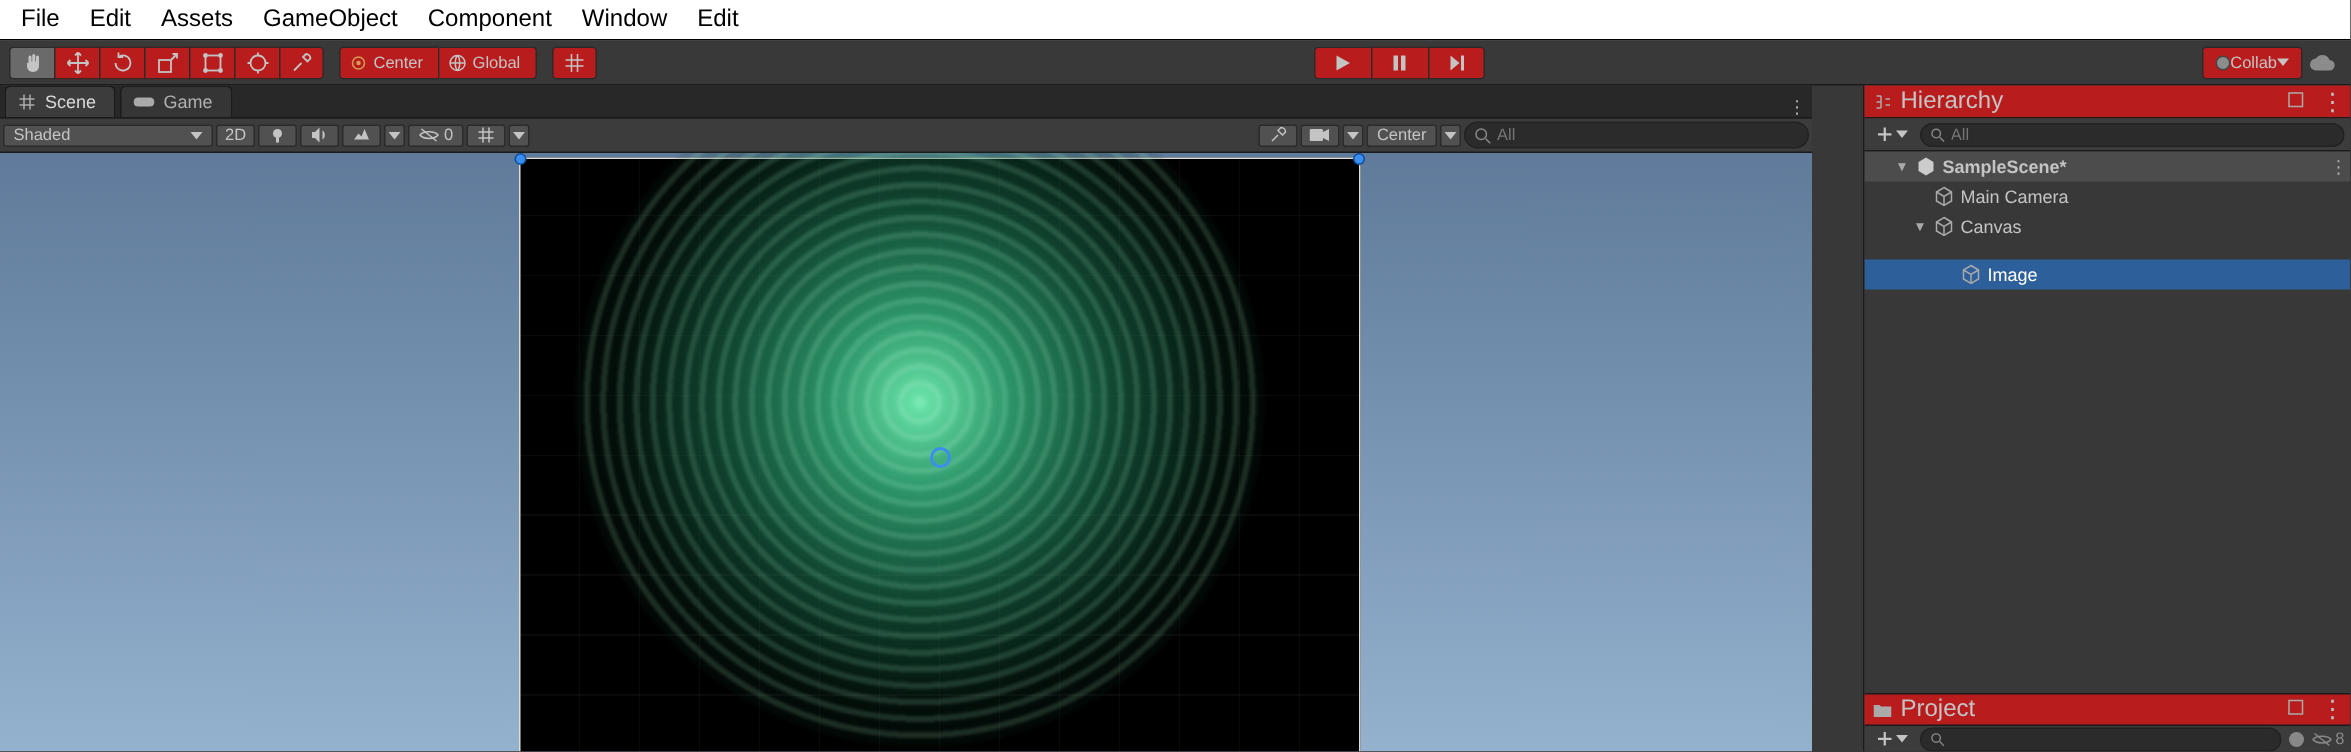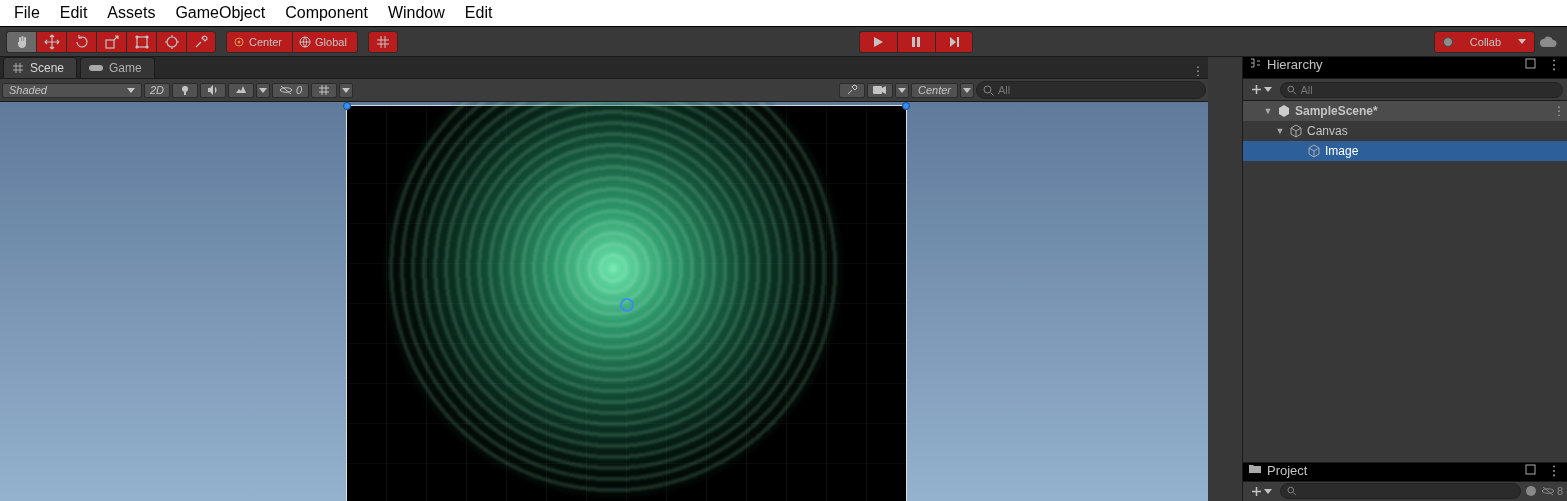--- a/index.html
+++ b/index.html
@@ -20,36 +20,36 @@
   .btn.active { background: #6a6a6a; }
   .btn-play { width: 38px; }
   .btn-play:first-child { border-right:none; border-radius:3px 0 0 3px; }
   .btn-play:last-child { border-radius:0 3px 3px 0; }
   .btn-play:nth-child(2){ border-right:none;}
   .btn-label { padding: 0 10px 0 6px; gap:4px; border-radius:3px; }
   .btn-label + .btn-label { border-left:none; border-radius:0 3px 3px 0;}
   .btn-label:first-of-type{border-radius:3px 0 0 3px;}
   .spacer { flex: 1; }
 
-  .collab { display:flex; align-items:center; gap:17px; padding:0 8px;}
+  .collab { display:flex; align-items:center; gap:0; padding:0 8px;}
   .collab .dot{width:10px;height:10px;border-radius:50%;background:#8c8c8c;border:1px solid #444;}
   .cloud{width:26px;height:100%;display:flex;align-items:center;justify-content:center;}
 
   
   .main { display: flex; height: calc(100% - 57px); gap: 34px; }
 
   
   .scene-panel { flex: 1; display: flex; flex-direction: column; background: #383838; min-width:0;}
   .tab-row { height: 22px; background: #282828; display: flex; align-items: flex-end; border-bottom: 1px solid #1b1b1b; position:relative;}
   .tab { height: 21px; padding: 0 12px 0 8px; display: inline-flex; align-items: center; gap:6px; font-size: 12px; color: #b0b0b0; background: #353535; border:1px solid #1b1b1b; border-bottom:none; border-radius:4px 4px 0 0; margin-left:3px; cursor:pointer;}
   .tab.active { background: #3c3c3c; color: #d8d8d8;}
   .tab-row .kebab{ margin-left:auto; width:20px; text-align:center; color:#b0b0b0; cursor:pointer;}
 
   .scene-toolbar { height: 23px; background: #3c3c3c; display:flex; align-items:center; border-bottom:1px solid #1b1b1b; padding:0 2px; gap:2px; font-size:11px;}
-  .scene-toolbar .dd{ height:15px; background:#515151; border:1px solid #2b2b2b; display:inline-flex; align-items:center; padding:0 6px; gap:6px; cursor:pointer; border-radius:2px;font-style:italic;}
+  .scene-toolbar .dd{ height:15px; background:#515151; border:1px solid #2b2b2b; display:inline-flex; align-items:center; padding:0 6px; gap:6px; cursor:pointer; border-radius:2px;}
   .scene-toolbar .mini{ width:26px; justify-content:center; padding:0;}
   .scene-toolbar .search{ height:18px; background:#2b2b2b; border:1px solid #222; border-radius:9px; display:flex; align-items:center; padding:0 6px; gap:4px; color:#888; min-width:230px;}
   .scene-toolbar .search input{ background:transparent; border:none; outline:none; color:#ccc; font-size:11px; flex:1;}
 
   .viewport { flex:1; position:relative; overflow:hidden; background: linear-gradient(#5f7a9a 0%, #94b1ce 100%);}
   .canvas-rect{ position:absolute; left:346px; top:3px; width:561px; height:100%; border:1px solid #ddd; background:#000;}
   .canvas-rect::before{content:"";position:absolute;inset:0;
     background:
       repeating-linear-gradient(0deg, transparent 0 39px, rgba(255,255,255,0.04) 39px 40px),
       repeating-linear-gradient(90deg, transparent 0 39px, rgba(255,255,255,0.04) 39px 40px);
@@ -62,31 +62,31 @@
   }
   .glow::after{content:"";position:absolute;inset:0;border-radius:50%;
     background:
       repeating-radial-gradient(circle at center, rgba(180,255,210,0.15) 0 4px, transparent 4px 11px);
     mix-blend-mode:screen;
   }
   .pivot{position:absolute;left:50%;top:50%;width:14px;height:14px;margin:-7px 0 0 -7px;border:2px solid #3b8eed;border-radius:50%;}
 
   
   .right-col{ width:325px; display:flex; flex-direction:column; border-left:1px solid #1b1b1b; background:#383838;}
-  .panel-header{ height:22px; background:#000000; display:flex; padding:0 6px; gap:6px; border-bottom:1px solid #1b1b1b; font-size:13px;}
+  .panel-header{ height:22px; background:#b91c1c; display:flex; align-items:center; padding:0 6px; gap:6px; border-bottom:1px solid #1b1b1b; font-size:16px;}
   .panel-header .maxbtn{ margin-left:auto; width:16px; cursor:pointer;}
   .panel-sub{ height:22px; background:#3c3c3c; display:flex; align-items:center; gap:4px; padding:0 4px; border-bottom:1px solid #1b1b1b;}
   .panel-sub .add{ display:flex; align-items:center; gap:2px; padding:0 4px; cursor:pointer;}
   .panel-sub .search{ flex:1; height:16px; background:#2b2b2b; border:1px solid #222; border-radius:8px; display:flex; align-items:center; padding:0 6px; gap:4px; color:#888;}
   .panel-sub .search input{ background:transparent; border:none; outline:none; color:#ccc; font-size:11px; width:100%;}
 
   .tree{ flex:1; overflow:auto; background:#383838; padding-top:0;}
   .tree .row{ height:20px; display:flex; align-items:center; gap:4px; padding-left:4px; cursor:pointer; position:relative;}
   .tree .row.header{ background:#4c4c4c;}
-  .tree .row.selected{ background:#2d5f9a; color:#fff;}
+  .tree .row.selected{ background:#2d5f9a; color:#fff;margin-top:12px;}
   .tree .label{ font-size:12px;}
   .tree .foldout{ width:10px; text-align:center; font-size:9px; color:#aaa;}
   .tree .cube{ width:14px; height:14px; display:inline-flex;}
   .tree .row .kebab{ margin-left:auto; width:16px; text-align:center; color:#b0b0b0;}
 
   .project-panel{ height:39px; display:flex; flex-direction:column;}
   .project-panel .panel-header{border-top:1px solid #1b1b1b;}
   .project-panel .panel-sub{border-bottom:none;}
   .eye-count{display:flex;align-items:center;gap:2px;font-size:11px;color:#888;}
 
@@ -348,20 +348,30 @@
         <span class="foldout">▼</span>
         <span class="cube">
             <svg width="14" height="14" viewBox="0 0 14 14" fill="#ccc">
               <path d="M7 1l5 3v6l-5 3-5-3V4z"></path>
             </svg>
           </span>
         <span class="label" style="font-weight:600;">SampleScene*</span>
         <div class="kebab">⋮</div>
       </div>
       <div id="tree-items">
+          <div class="row" style="padding-left: 32px;">
+            <span class="foldout"></span>
+            <span class="cube">
+              <svg width="14" height="14" viewBox="0 0 14 14" stroke="#aaa" fill="none" stroke-width="1">
+                <path d="M7 1l5 3v6l-5 3-5-3V4z"></path>
+                <path d="M2 4l5 3 5-3M7 7v6"></path>
+              </svg>
+            </span>
+            <span class="label">Main Camera</span>
+          </div>
           <div class="row" style="padding-left: 32px;">
             <span class="foldout">▼</span>
             <span class="cube">
               <svg width="14" height="14" viewBox="0 0 14 14" stroke="#aaa" fill="none" stroke-width="1">
                 <path d="M7 1l5 3v6l-5 3-5-3V4z"></path>
                 <path d="M2 4l5 3 5-3M7 7v6"></path>
               </svg>
             </span>
             <span class="label">Canvas</span>
           </div>

